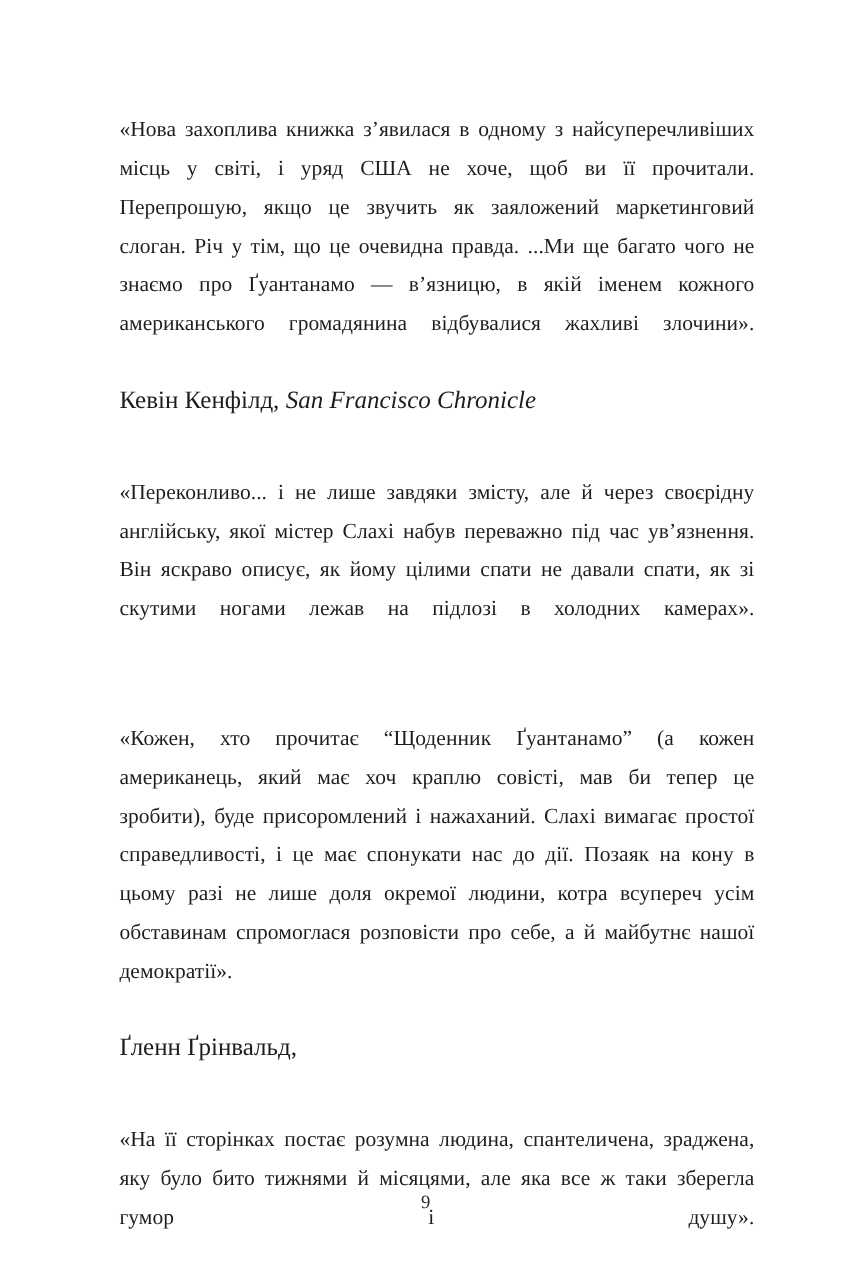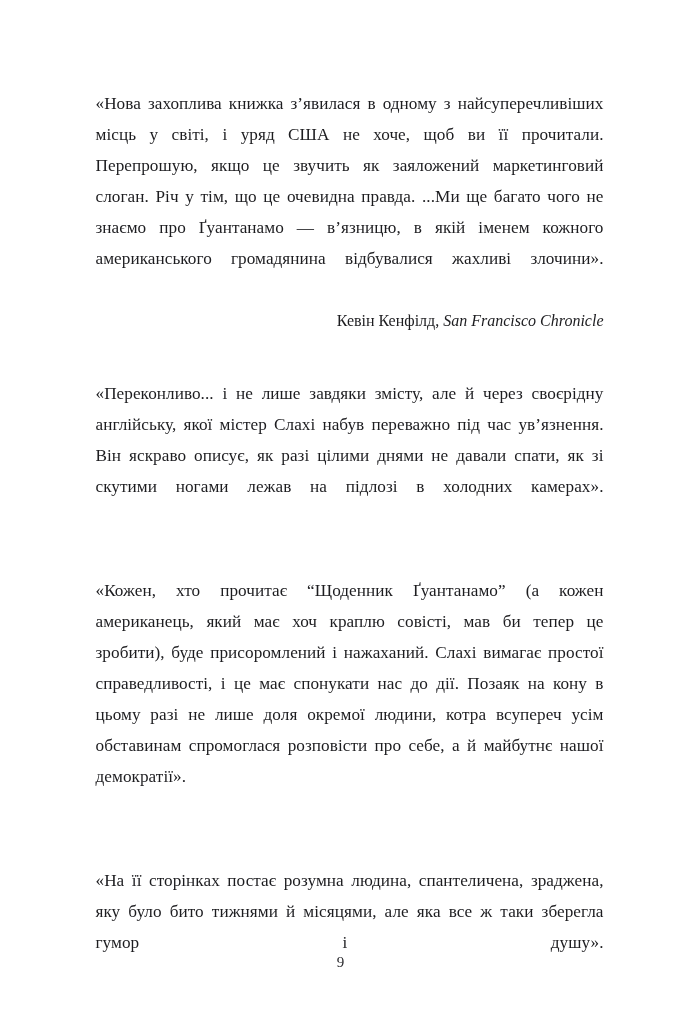--- a/index.html
+++ b/index.html
@@ -48,23 +48,23 @@
 
   
   .quote-body::after {
     content: "";
     display: inline-block;
     width: 100%;
   }
 
   .attribution {
     margin: 0;
-    font-size: 16px;
+    font-size: 20px;
     line-height: 31px;
-    text-align: right;
+    text-align: left;
     color: #1d1d20;
   }
 
   .attribution em,
   .quote-body em {
     font-style: italic;
   }
 
   .block-gap {
     height: 20px;
@@ -92,27 +92,30 @@
     <div class="quote-block">
       <p class="quote-body">«Нова захоплива книжка з’явилася в одному з найсуперечливіших місць у світі, і уряд США не хоче, щоб ви її прочитали. Перепрошую, якщо це звучить як заяложений маркетинговий слоган. Річ у тім, що це очевидна правда. ...Ми ще багато чого не знаємо про Ґуантанамо — в’язницю, в якій іменем кожного американського громадянина відбувалися жахливі злочини».</p>
       <p class="attribution">
         <span>Кевін Кенфілд, </span><em>San Francisco Chronicle</em><span></span>
       </p>
     </div>
 
     <div class="block-gap"></div>
 
     <div class="quote-block">
-      <p class="quote-body">«Переконливо... і не лише завдяки змісту, але й через своєрідну англійську, якої містер Слахі набув переважно під час ув’язнення. Він яскраво описує, як разі цілими днями не давали спати, як зі скутими ногами лежав на підлозі в холодних камерах».</p>
+      <p class="quote-body">«Переконливо... і не лише завдяки змісту, але й через своєрідну англійську, якої містер Слахі набув переважно під час ув’язнення. Він яскраво описує, як йому цілими спати не давали спати, як зі скутими ногами лежав на підлозі в холодних камерах».</p>
     </div>
 
     <div class="block-gap"></div>
 
     <div class="quote-block">
       <p class="quote-body">«Кожен, хто прочитає “Щоденник Ґуантанамо” (а кожен американець, який має хоч краплю совісті, мав би тепер це зробити), буде присоромлений і нажаханий. Слахі вимагає простої справедливості, і це має спонукати нас до дії. Позаяк на кону в цьому разі не лише доля окремої людини, котра всупереч усім обставинам спромоглася розповісти про себе, а й майбутнє нашої демократії».</p>
+      <p class="attribution">
+        <span>Ґленн Ґрінвальд,</span><em></em><span></span>
+      </p>
     </div>
 
     <div class="block-gap"></div>
 
     <div class="quote-block">
       <p class="quote-body">«На її сторінках постає розумна людина, спантеличена, зраджена, яку було бито тижнями й місяцями, але яка все ж таки зберегла гумор і душу».</p>
 
     </div>
 
   </div>

